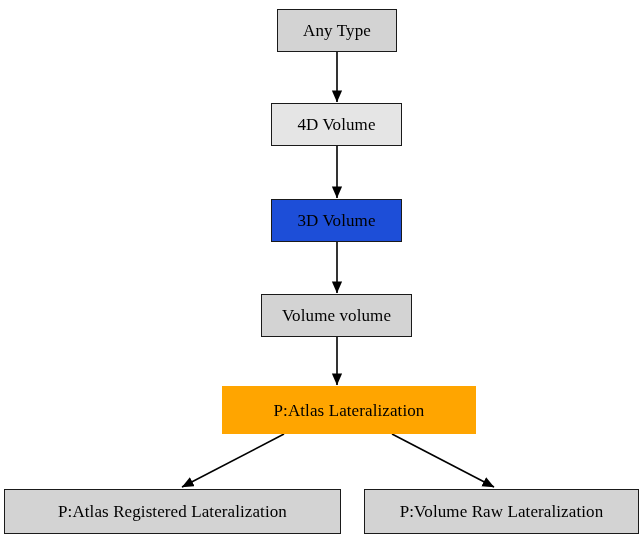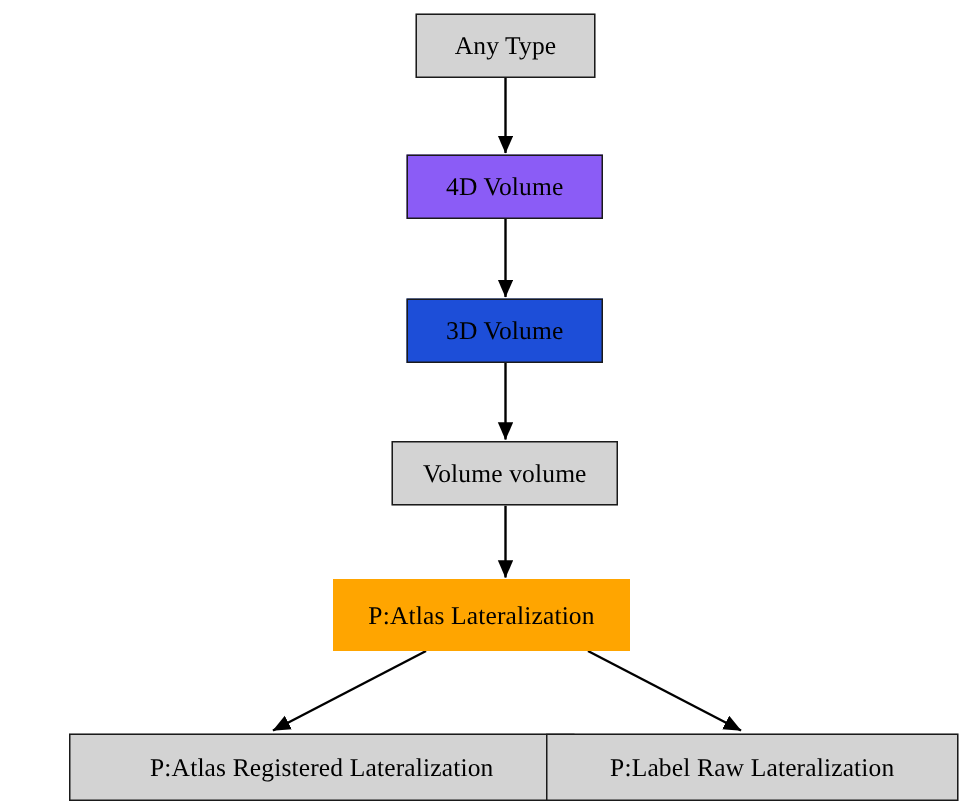--- a/index.html
+++ b/index.html
@@ -69,37 +69,37 @@
         <line x1="337" y1="337" x2="337" y2="385" stroke="#000000" stroke-width="1.6" marker-end="url(#arrow)"></line>
         <line x1="284" y1="434" x2="182" y2="487" stroke="#000000" stroke-width="1.6" marker-end="url(#arrow)"></line>
         <line x1="392" y1="434" x2="494" y2="487" stroke="#000000" stroke-width="1.6" marker-end="url(#arrow)"></line>
       </g>
   </svg>
 
   <div class="node" style="left: 277px; top: 9px; width: 120px; height: 43px; background: rgb(211, 211, 211); border-color: rgb(26, 26, 26);">
     <span class="node-label">Any Type</span>
   </div>
 
-  <div class="node" style="left: 271px; top: 103px; width: 131px; height: 43px; background: #8b5cf6; border-color: rgb(26, 26, 26);">
+  <div class="node" style="left: 271px; top: 103px; width: 131px; height: 43px; background: #e5e5e5; border-color: rgb(26, 26, 26);">
     <span class="node-label">4D Volume</span>
   </div>
 
   <div class="node" style="left: 271px; top: 199px; width: 131px; height: 43px; background: #1d4ed8; border-color: rgb(26, 26, 26);">
     <span class="node-label">3D Volume</span>
   </div>
 
   <div class="node" style="left: 261px; top: 294px; width: 151px; height: 43px; background: rgb(211, 211, 211); border-color: rgb(26, 26, 26);">
     <span class="node-label">Volume volume</span>
   </div>
 
-  <div class="node highlight" style="left: 222px; top: 386px; width: 198px; height: 48px; background: rgb(255, 165, 0); border-color: rgb(255, 165, 0);">
+  <div class="node highlight" style="left: 222px; top: 386px; width: 254px; height: 48px; background: rgb(255, 165, 0); border-color: rgb(255, 165, 0);">
     <span class="node-label">P:Atlas Lateralization</span>
   </div>
 
-  <div class="node" style="left: 4px; top: 489px; width: 337px; height: 45px; background: rgb(211, 211, 211); border-color: rgb(26, 26, 26); margin-left: 42px;">
+  <div class="node" style="left: 4px; top: 489px; width: 337px; height: 45px; background: rgb(211, 211, 211); border-color: rgb(26, 26, 26);">
     <span class="node-label">P:Atlas Registered Lateralization</span>
   </div>
 
   <div class="node" style="left: 364px; top: 489px; width: 275px; height: 45px; background: rgb(211, 211, 211); border-color: rgb(26, 26, 26);">
-    <span class="node-label">P:Label Raw Lateralization</span>
+    <span class="node-label">P:Volume Raw Lateralization</span>
   </div>
 
 </div>
 
 </body></html>

